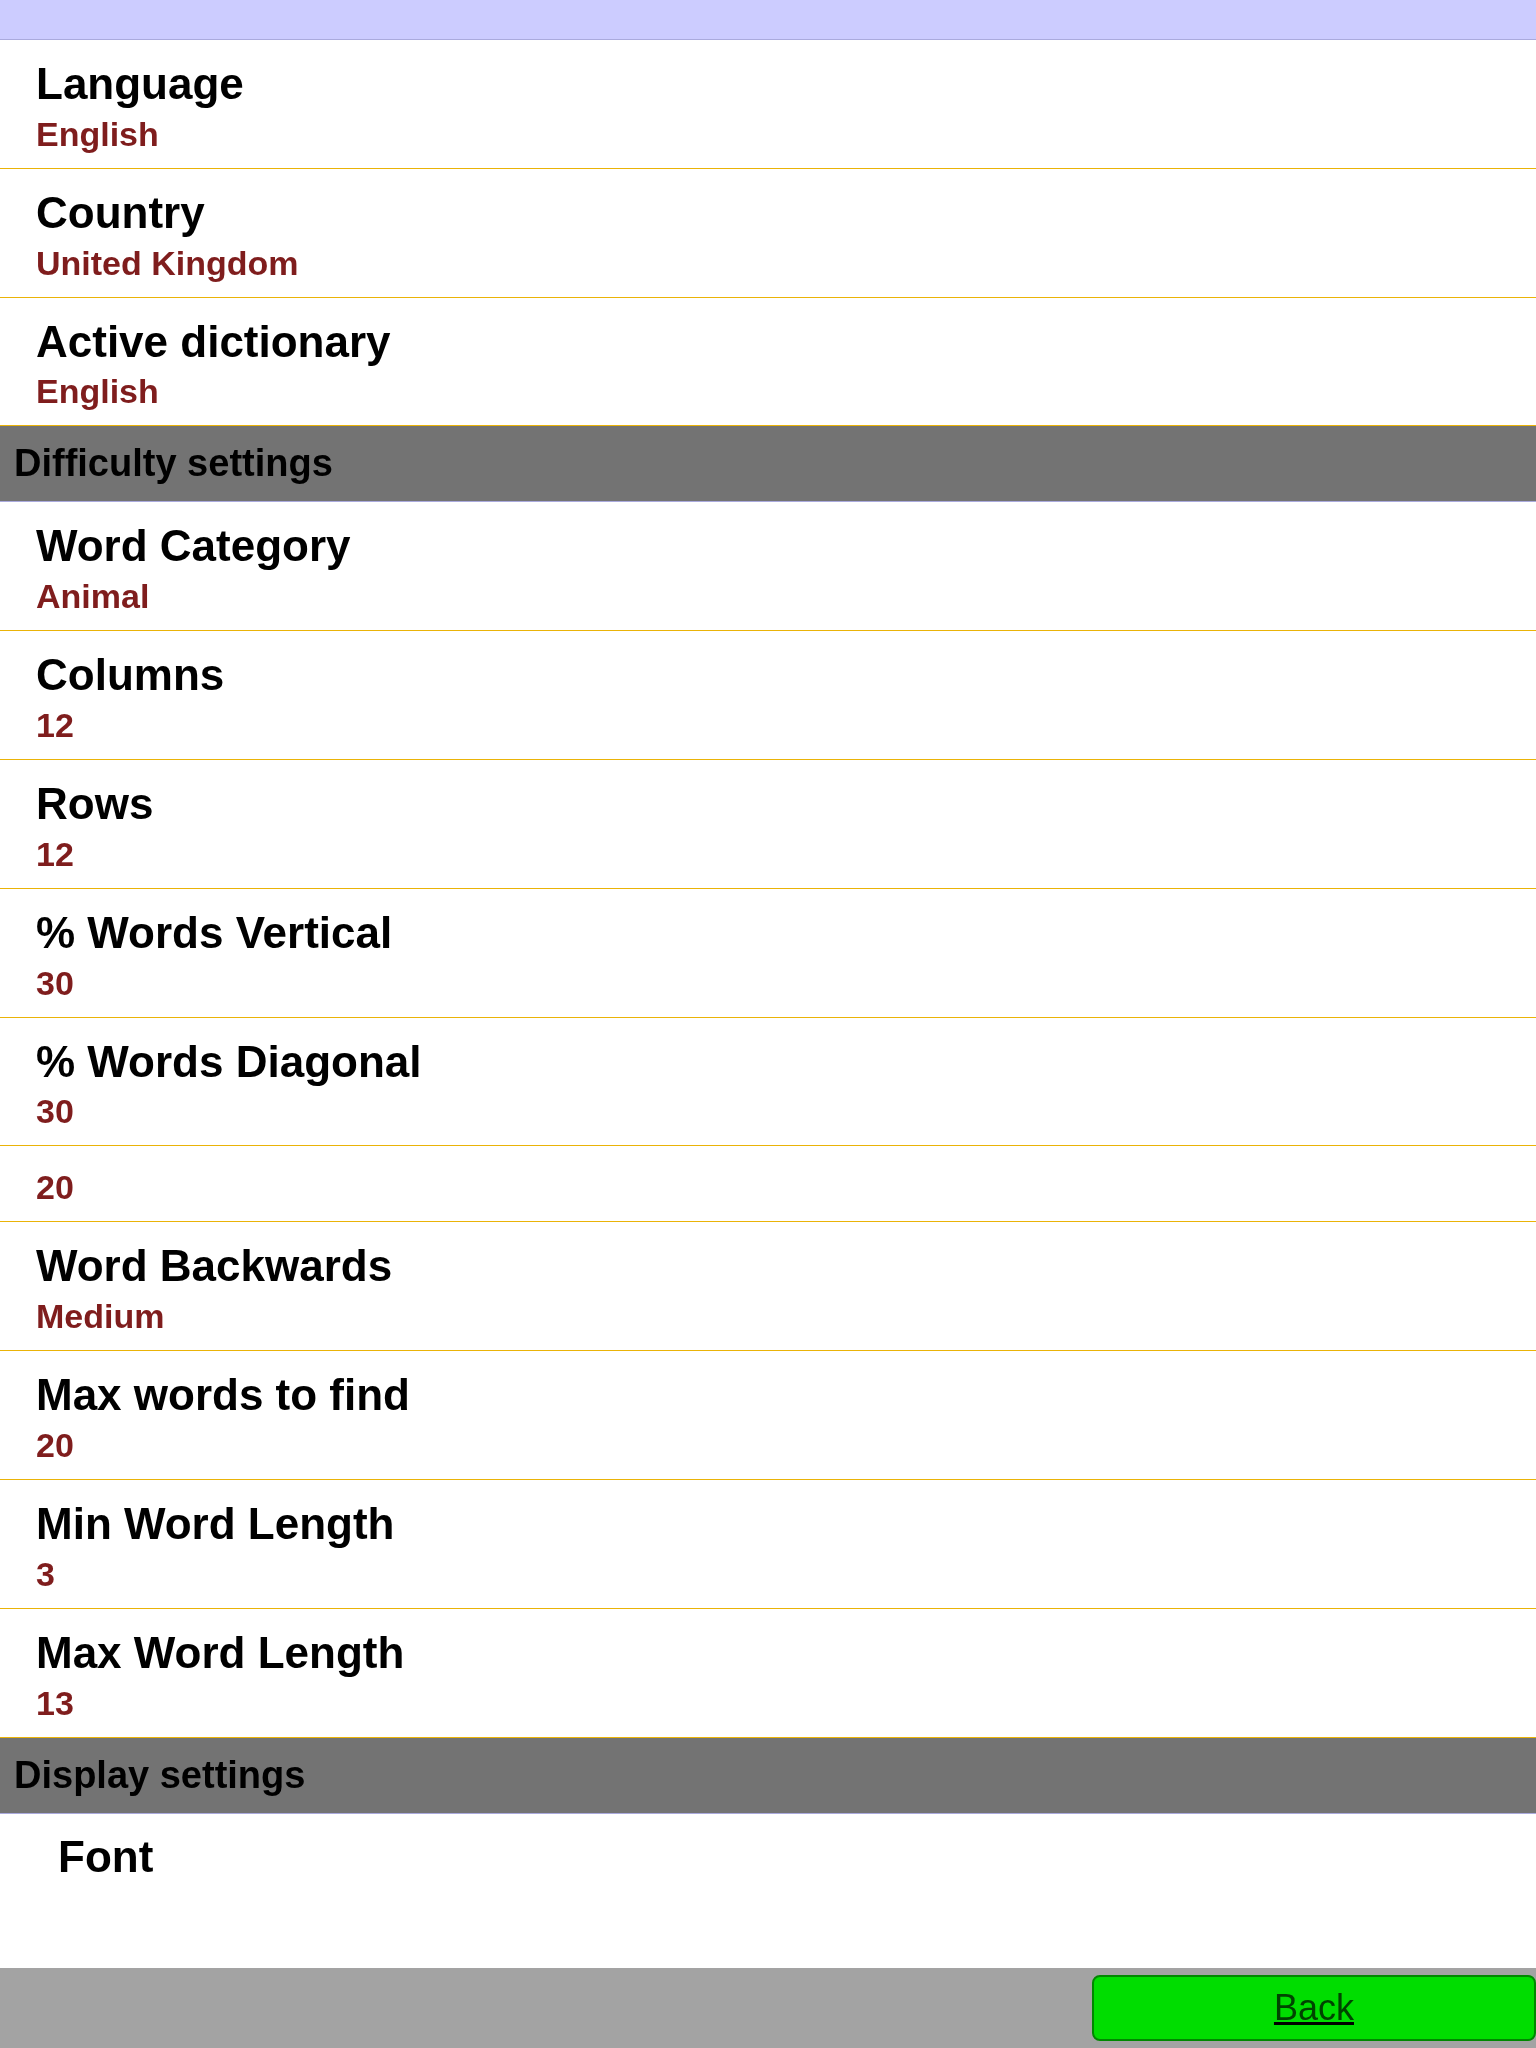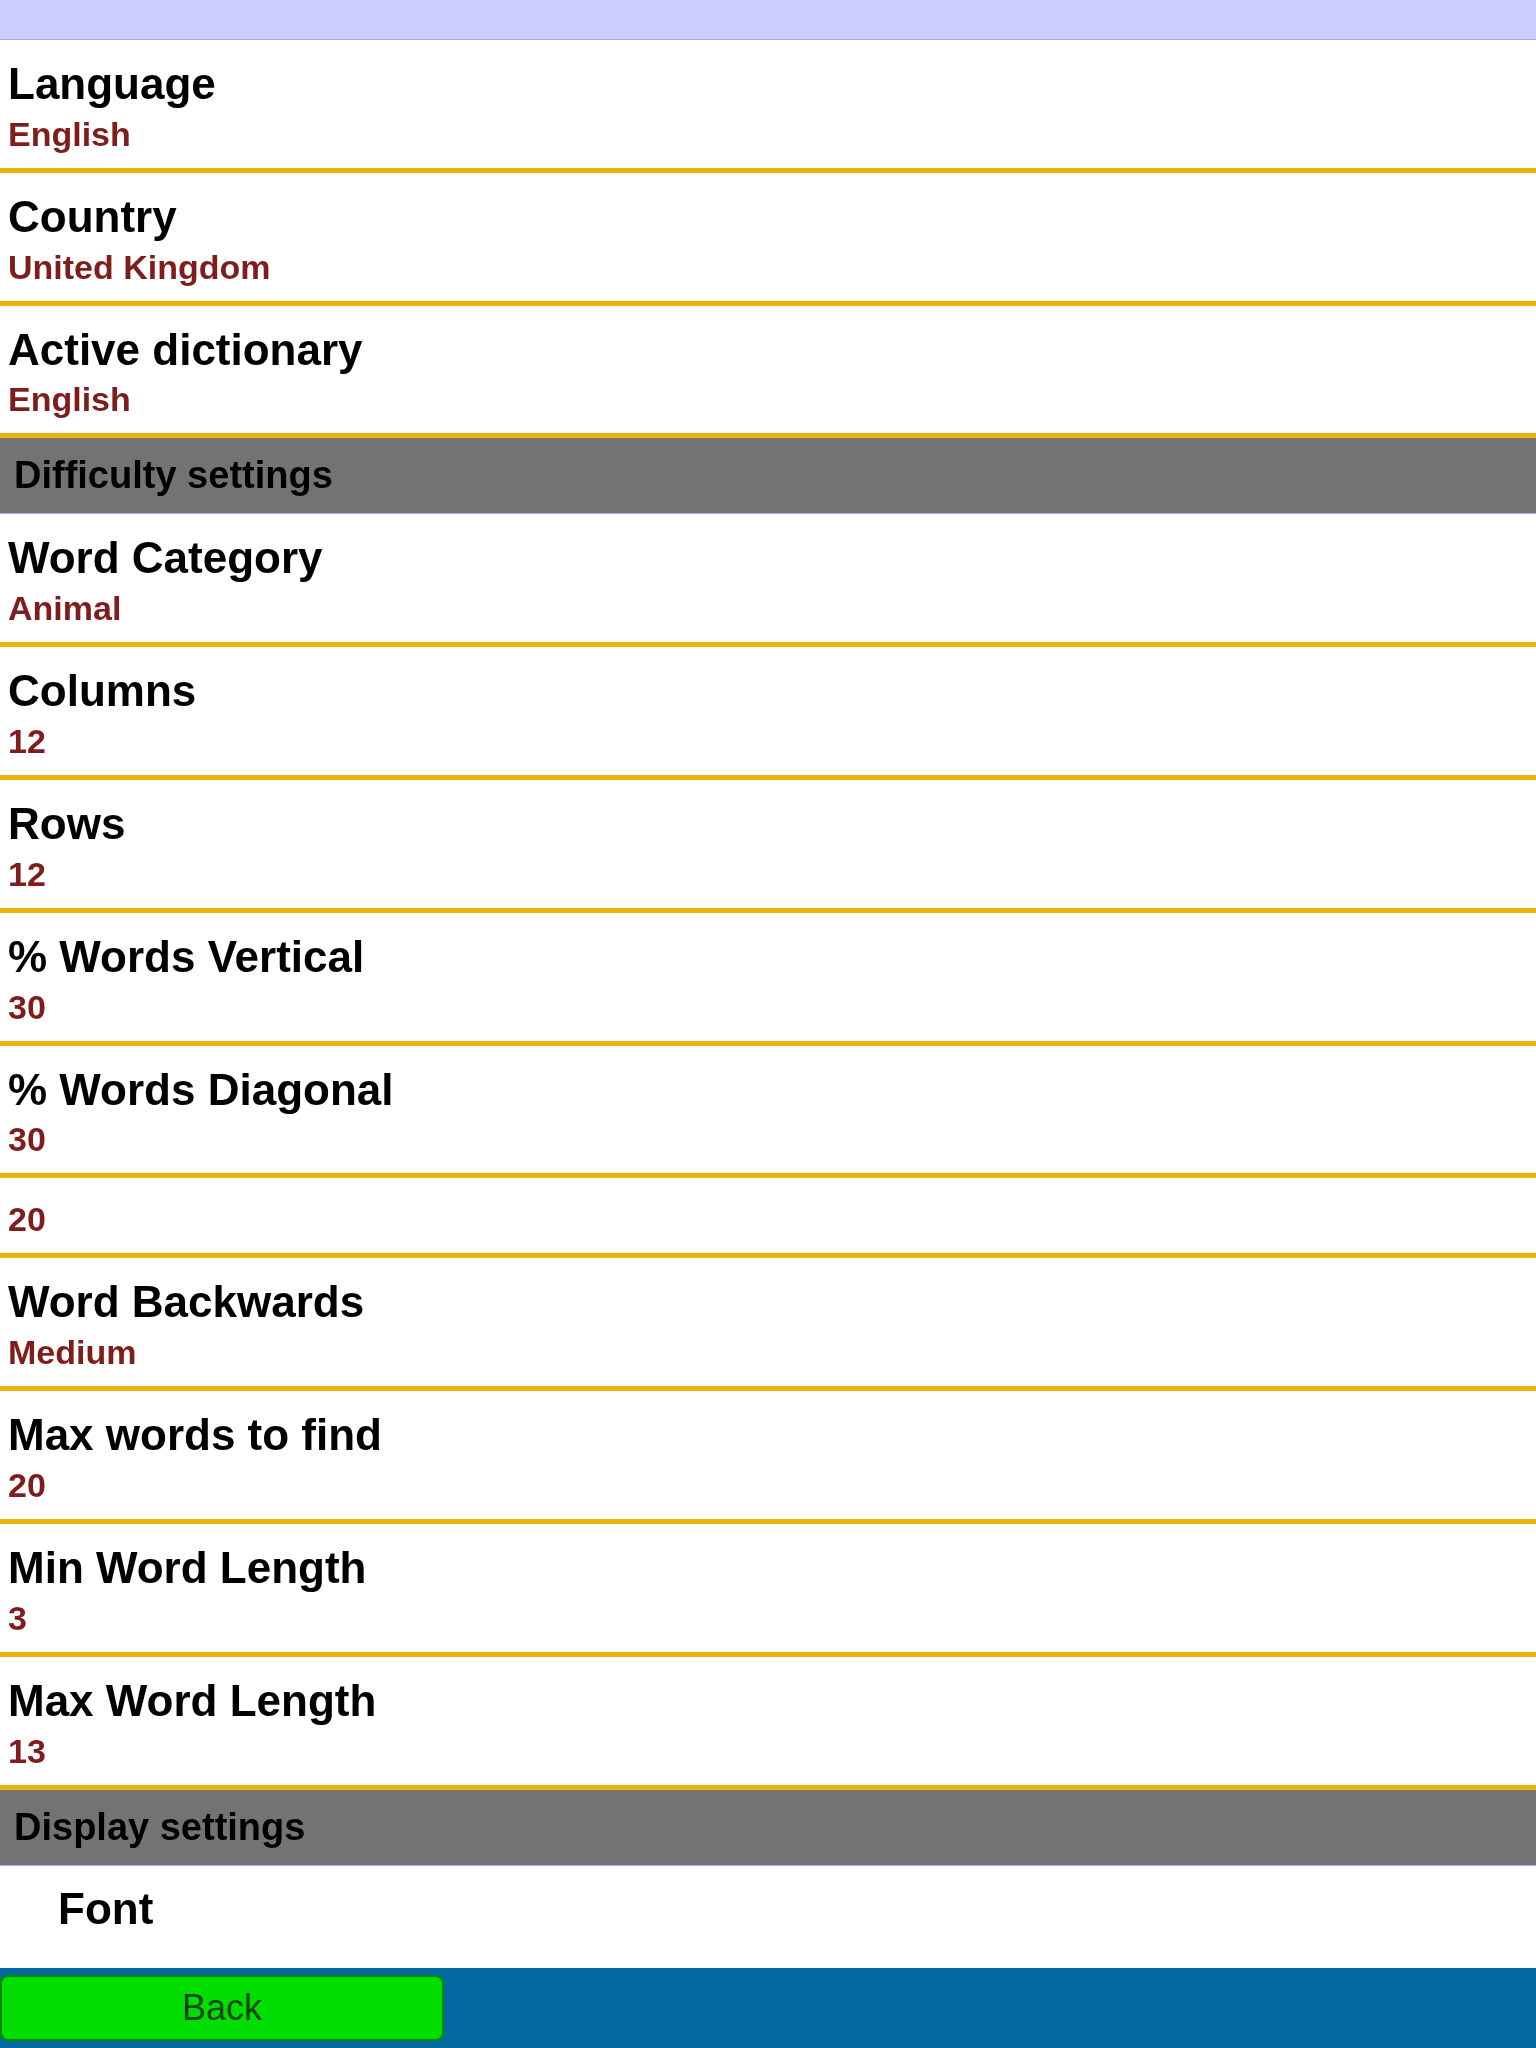--- a/index.html
+++ b/index.html
@@ -17,22 +17,22 @@
     }
 
     .top-bar {
       width: 100%;
       height: 40px;
       background-color: #ccccff;
       border-bottom: 1px solid #aaaadd;
     }
 
     .setting-item {
-      padding: 18px 20px 14px 8px;
-      border-bottom: 5px solid #eab308;
+      padding: 18px 20px 14px 36px;
+      border-bottom: 1px solid #eab308;
       background-color: #ffffff;
       cursor: pointer;
     }
 
     .setting-label {
       font-size: 44px;
       font-weight: bold;
       color: #000000;
       line-height: 1.2;
     }
@@ -52,27 +52,28 @@
 
     .section-header-text {
       font-size: 38px;
       font-weight: bold;
       color: #000000;
     }
 
     .bottom-bar {
       width: 100%;
       height: 80px;
-      background-color: #0369a1;
+      background-color: #a3a3a3;
       position: fixed;
       bottom: 0;
       left: 0;
       display: flex;
       align-items: center;
-      justify-content: flex-start;
+      justify-content: flex-end;
+      text-decoration: underline;
     }
 
     .back-button {
       background-color: #00dd00;
       color: #004400;
       border: 2px solid #008800;
       border-radius: 8px;
       font-size: 36px;
       padding: 10px 180px;
       cursor: pointer;

